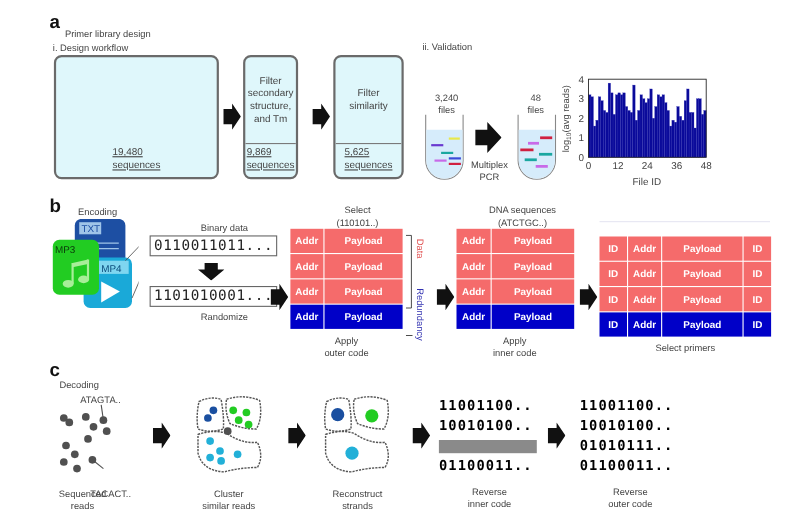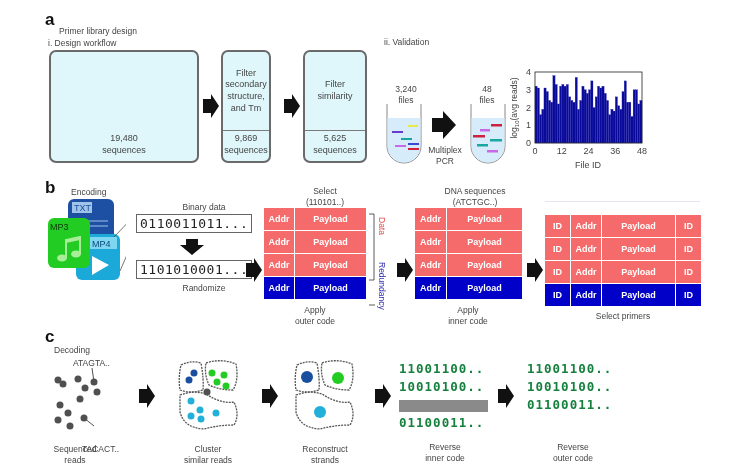--- a/index.html
+++ b/index.html
@@ -6,30 +6,30 @@
   body { width: 736px; height: 471px; background: #ffffff; position: relative; overflow: hidden;
          font-family: "Liberation Sans", sans-serif; color: #333; }
   .abs { position: absolute; }
   .panel-letter { font-weight: bold; font-size: 17px; color: #111; }
   .lbl { font-size: 8.5px; color: #444; text-align: center; line-height: 1.25; white-space: nowrap; }
   .lbl-left { text-align: right; }
   .box { position: absolute; background: #dff7fb; border: 2px solid #6a6a6a; border-radius: 7px; overflow: hidden; }
   .box .top { position: absolute; left: 0; right: 0; top: 0; display: flex; align-items: center; justify-content: center;
               font-size: 9px; color: #444; text-align: center; line-height: 1.3; border-bottom: 1px solid #7a7a7a; }
   .box .bot { position: absolute; left: 0; right: 0; bottom: 0; display: flex; align-items: center; justify-content: center;
-              font-size: 9px; color: #444; text-align: center; line-height: 1.3; }
+              font-size: 9px; color: #444; text-align: left; line-height: 1.3; text-decoration: underline; }
   .arrow { position: absolute; }
   .bin-box { position: absolute; border: 1px solid #666; background: #fff; font-family: "DejaVu Sans Mono", monospace;
              font-size: 13px; color: #222; padding: 1px 3px; letter-spacing: 0.5px; white-space: nowrap; }
   .tbl { position: absolute; display: flex; flex-direction: column; gap: 1px; background: #fff; }
   .row { display: flex; gap: 1px; height: 22px; }
   .cell { display: flex; align-items: center; justify-content: center; color: #fff; font-size: 9px; font-weight: bold; }
   .red { background: #f56b6b; }
   .blue { background: #0000c8; }
-  .mono { font-family: "DejaVu Sans Mono", monospace; font-weight: bold; font-size: 12.5px; color: #15803d; letter-spacing: 1px; white-space: nowrap; }
+  .mono { font-family: "DejaVu Sans Mono", monospace; font-weight: bold; font-size: 12.5px; color: #000000; letter-spacing: 1px; white-space: nowrap; }
   .rot { transform: rotate(90deg); transform-origin: left top; font-size: 8.5px; white-space: nowrap; }
 </style>
 </head>
 <body>
 
 <div class="abs panel-letter" style="left:45px;top:10px;">a</div>
 <div class="abs lbl lbl-left" style="left:59px;top:26px;">Primer library design</div>
 <div class="abs lbl lbl-left" style="left:48px;top:38px;">i. Design workflow</div>
 
 <div class="box" style="left:49px;top:50px;width:150px;height:113px;">
@@ -401,18 +401,19 @@
   <div>Reverse</div>
   <div>inner code</div>
 </div>
 <svg class="arrow" style="left:498px;top:384px;" width="16" height="24">
     <polygon points="0,5 8,5 8,0 16,12 8,24 8,19 0,19" fill="#111"></polygon>
   </svg>
 
 <div class="abs" style="left:527px;top:361px;">
   <div class="mono" style="height:18px;">11001100..</div>
   <div class="mono" style="height:18px;">10010100..</div>
+  <div class="mono" style="height:18px;">01010111..</div>
   <div class="mono" style="height:18px;">01100011..</div>
 </div>
 <div class="abs lbl" style="left:543px;top:442px;width:60px;">
   <div>Reverse</div>
   <div>outer code</div>
 </div>
 
 </body></html>

